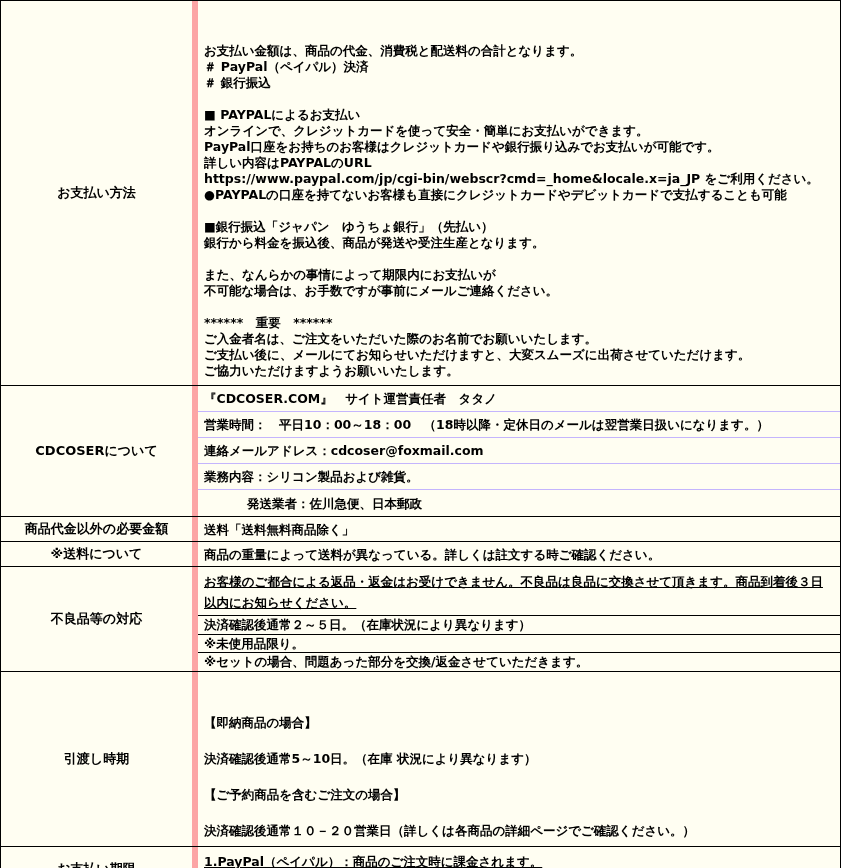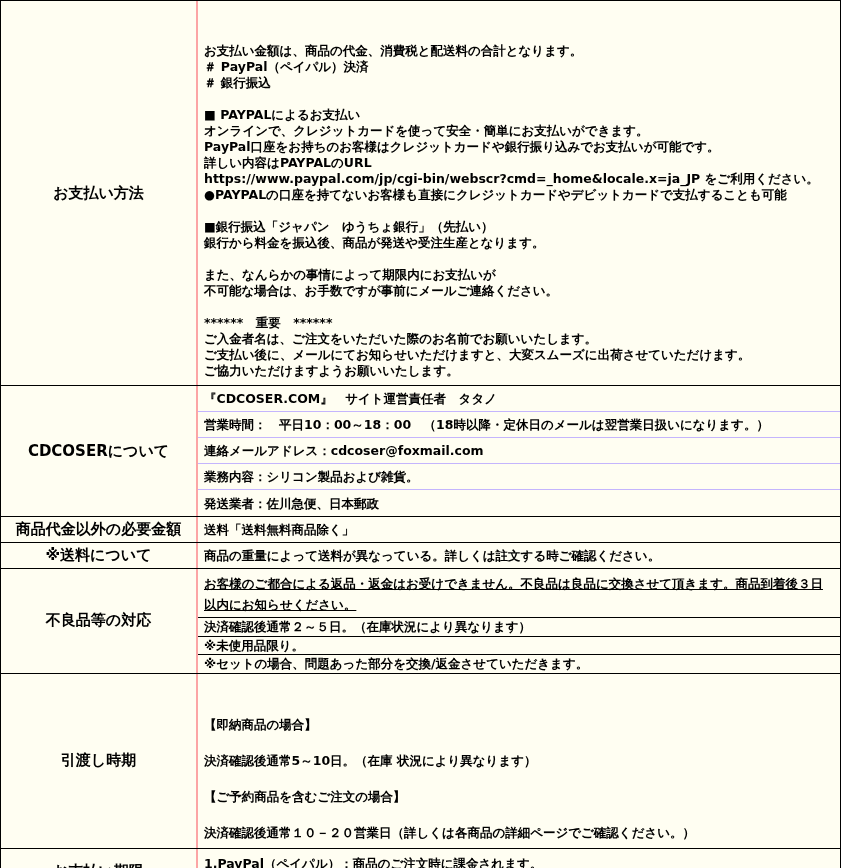--- a/index.html
+++ b/index.html
@@ -17,27 +17,27 @@
     background:#fffef2;
   }
   .row {
     display:flex;
     border-bottom:1px solid #000;
   }
   .row:last-child { border-bottom:none; }
   .label-cell {
     flex:0 0 197px;
     width:197px;
-    border-right:2px solid #fca5a5;
+    border-right:6px solid #fca5a5;
     display:flex;
     align-items:center;
     justify-content:center;
     text-align:center;
     padding:3px 3px;
-    font-size:15px;
+    font-size:13px;
   }
   .content-cell { flex:1; min-width:0; }
   .pad { padding:4px 6px 6px 6px;margin-top:38px; }
   .line {
     min-height:16px;
     line-height:16px;
     white-space:pre-wrap;
   }
   .line-wide {
     min-height:18px;
@@ -46,21 +46,21 @@
   }
   .sub-list .sub-row {
     border-bottom:1px solid #c4b5fd;
     padding:5px 6px;
     min-height:26px;
     line-height:15px;
     display:flex;
     align-items:center;
     white-space:pre-wrap;
   }
-  .sub-list .sub-row:last-child { border-bottom:none; }
+  .sub-list .sub-row:last-child { border-bottom:none;margin-left:43px; }
   .sub-list .sub-row-sm {
     border-bottom:1px solid #000;
     padding:2px 6px;
     min-height:14px;
     line-height:13.5px;
     white-space:pre-wrap;
   }
   .sub-list .sub-row-sm:first-child { padding:4px 6px 2px 6px; line-height:21px;text-decoration:underline; }
   .sub-list .sub-row-sm:last-child { border-bottom:none; }
   .single {

